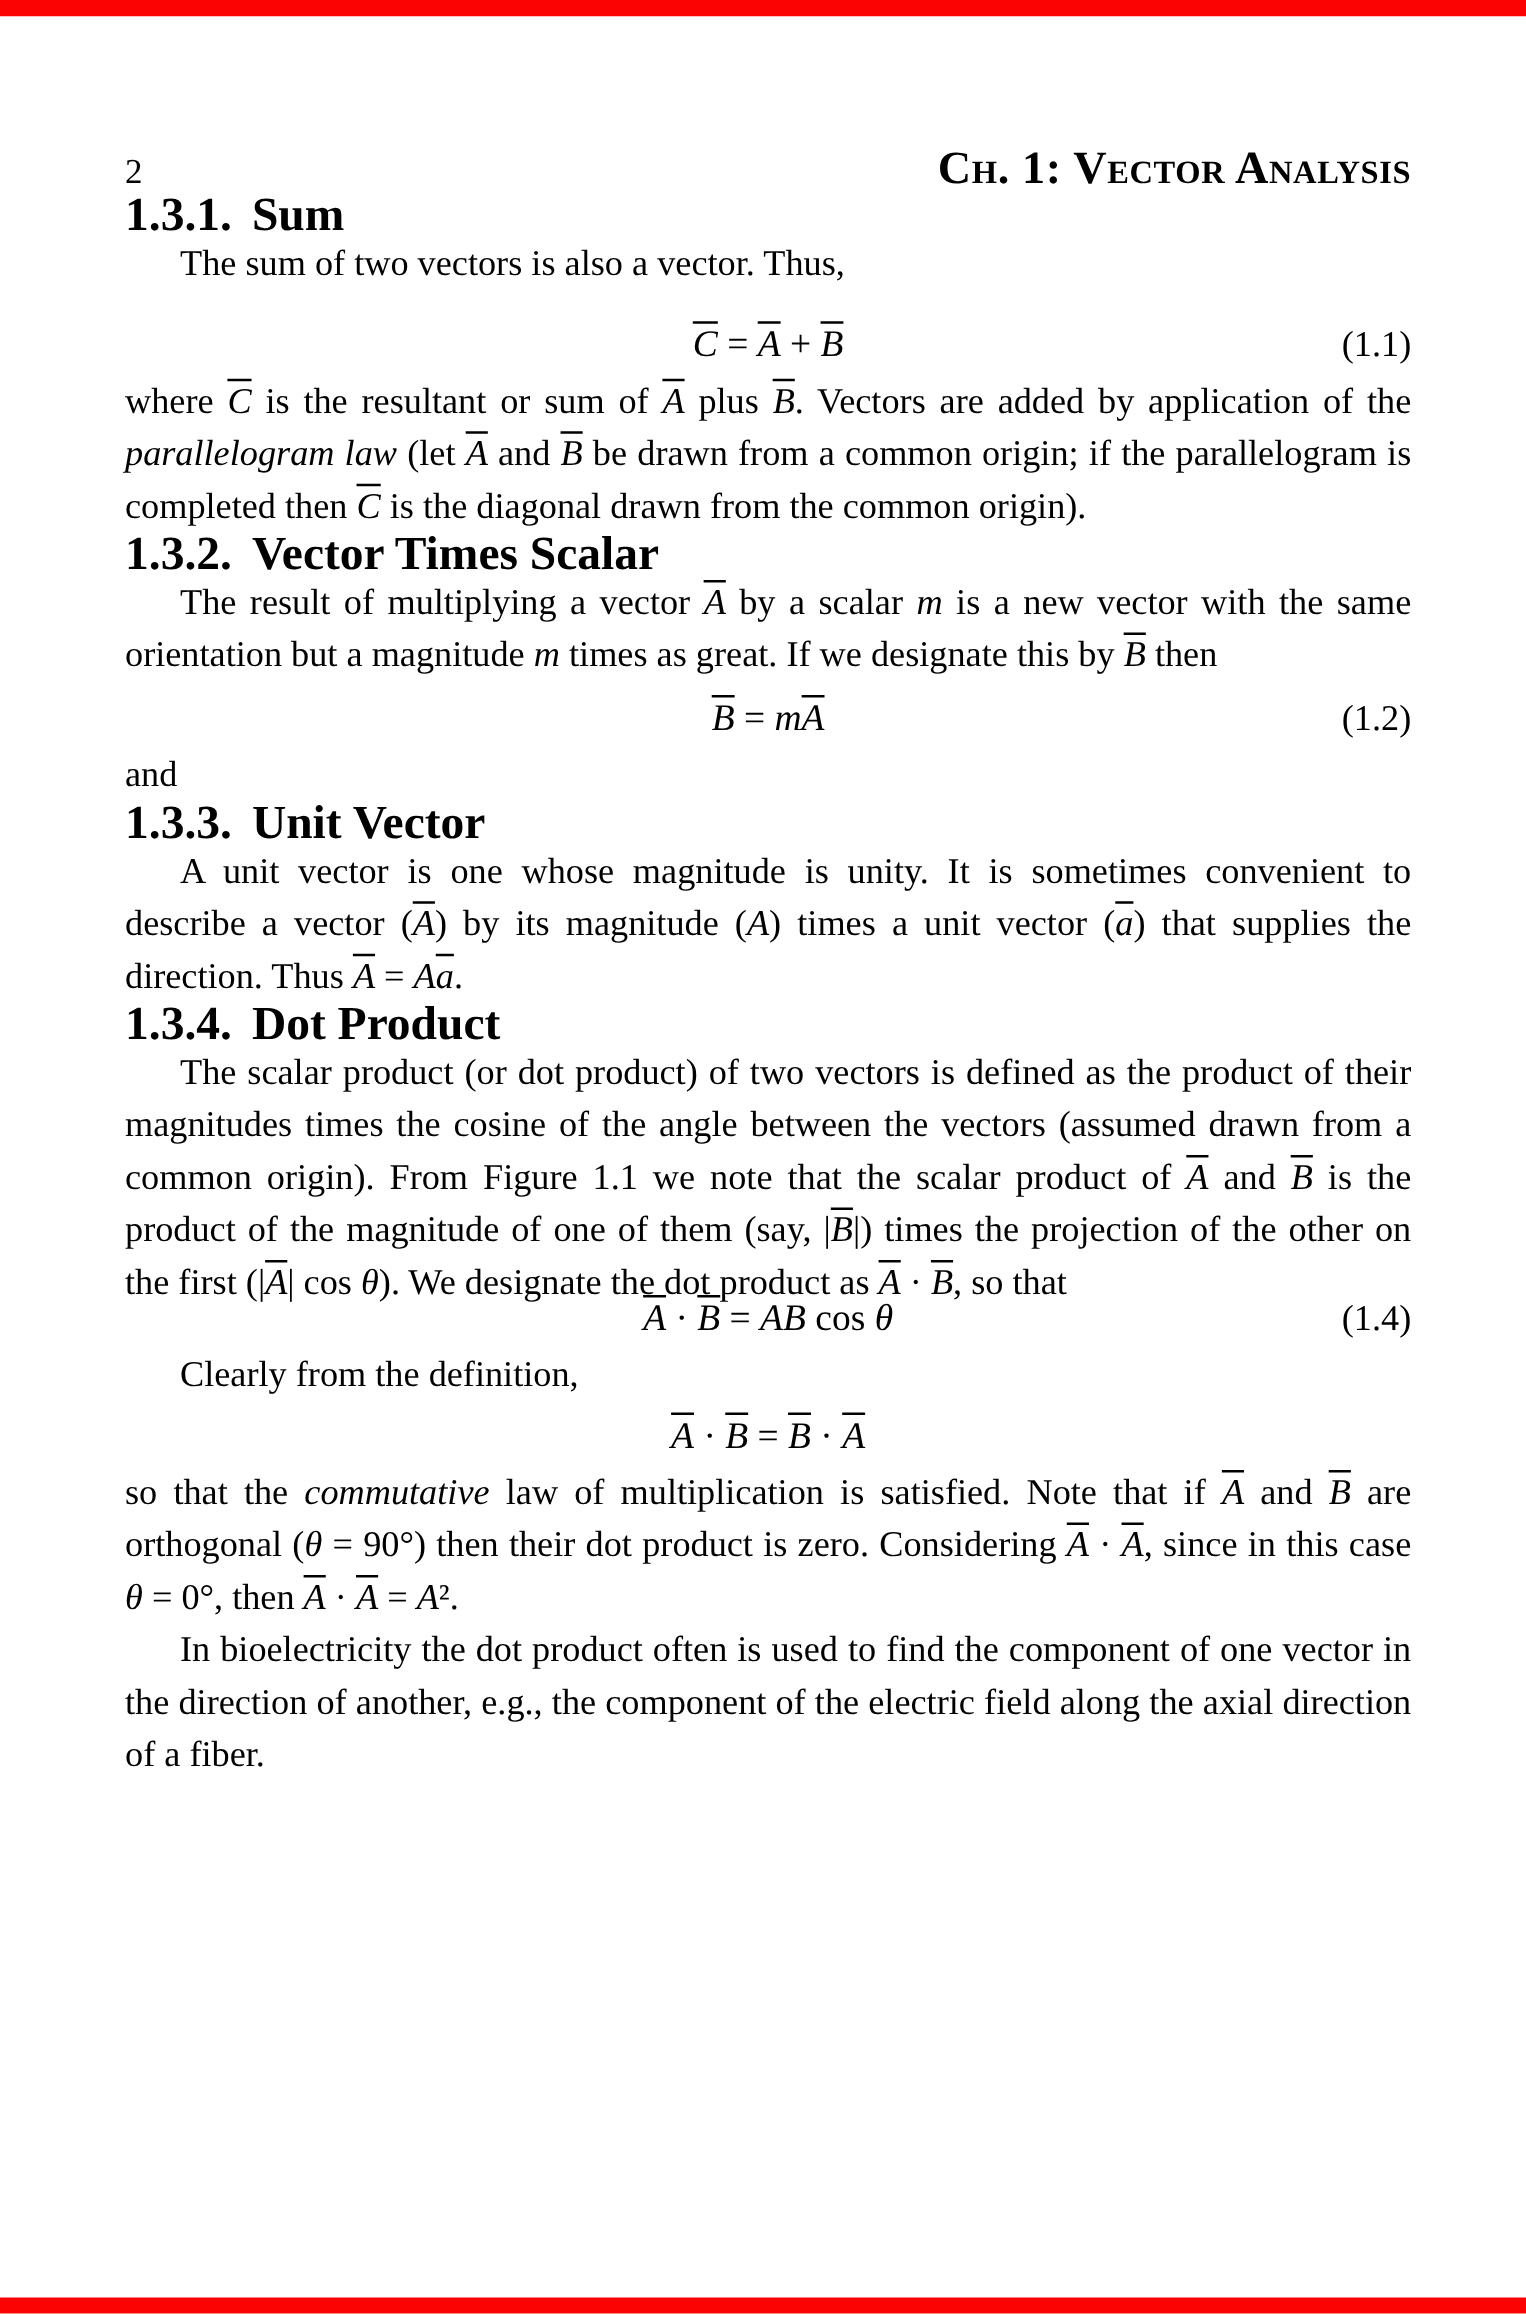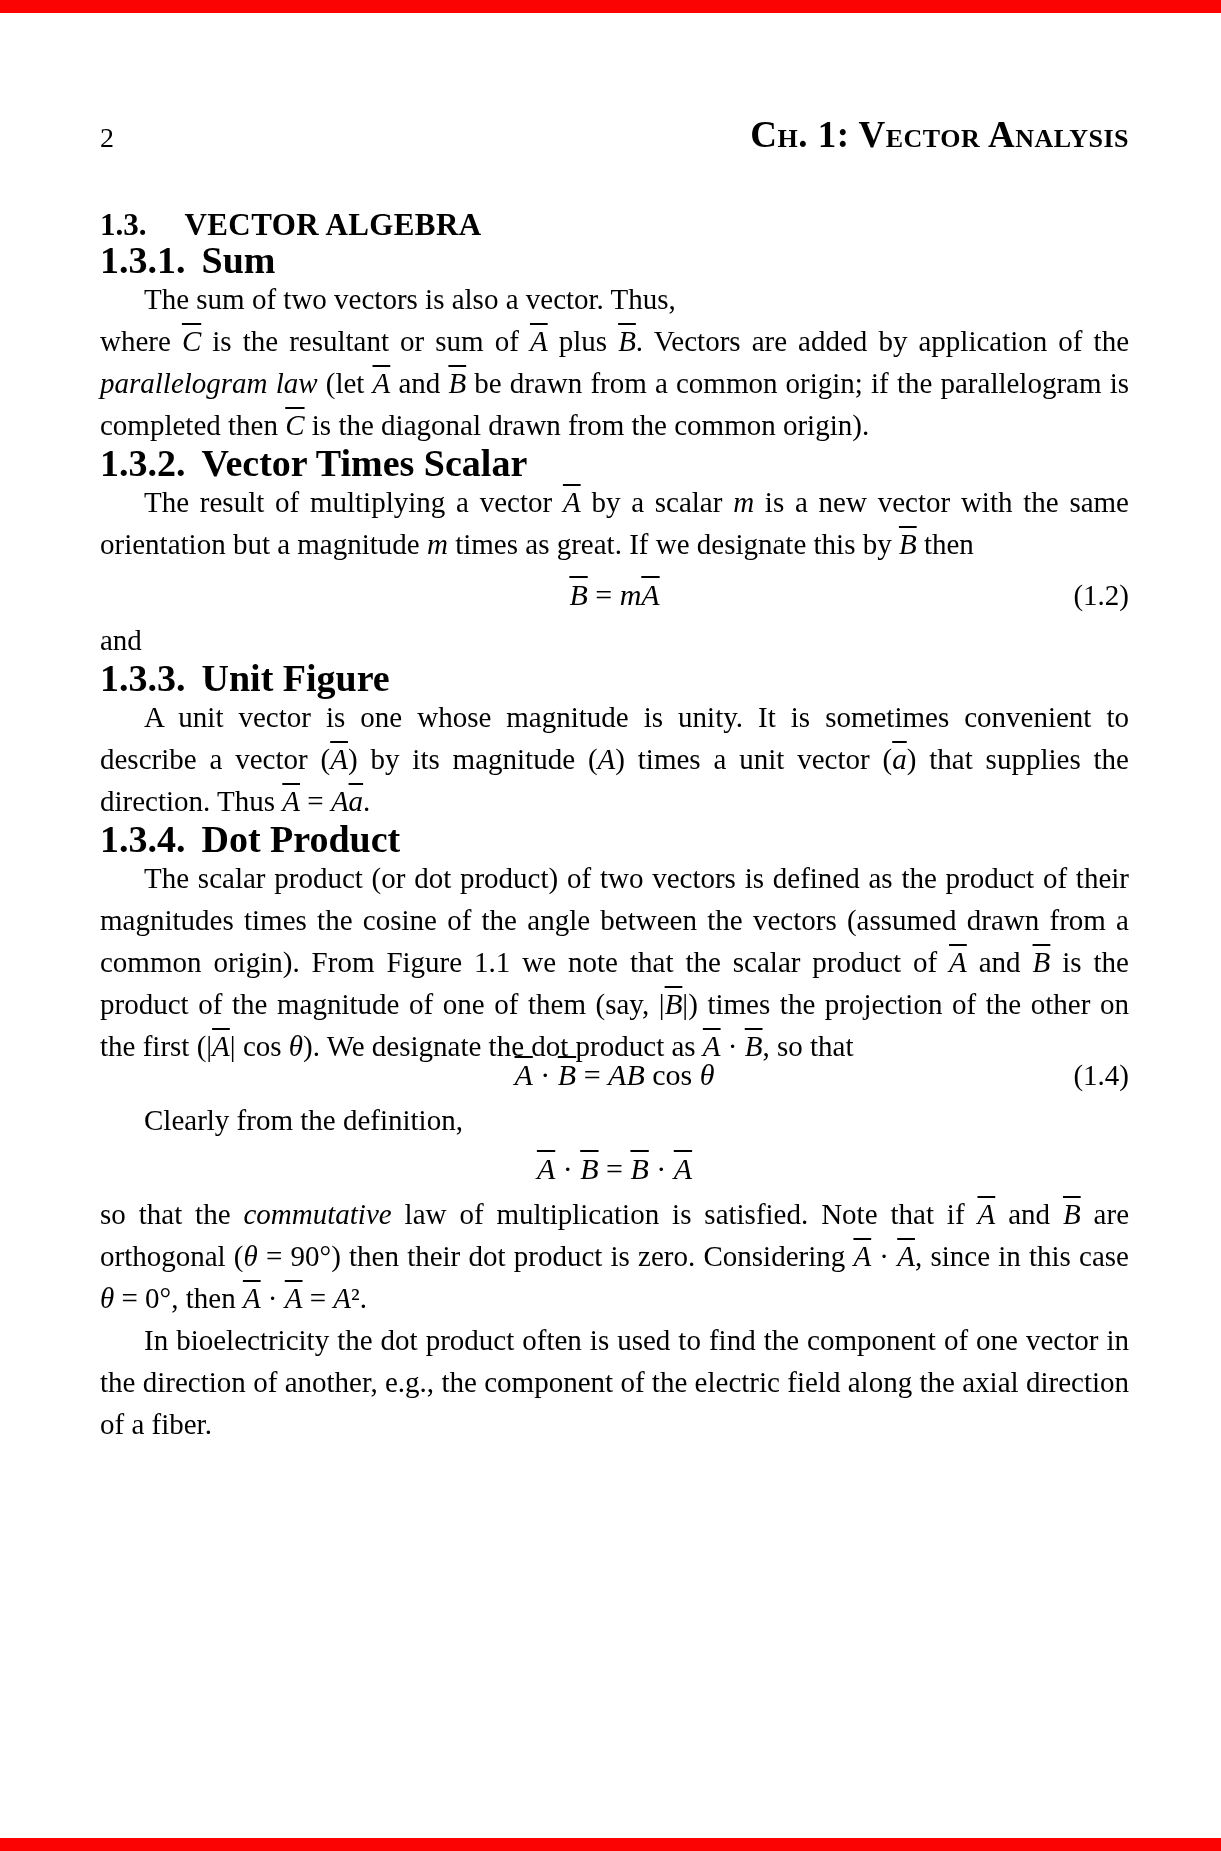--- a/index.html
+++ b/index.html
@@ -58,39 +58,39 @@
 <div class="page">
   <div class="edge-band top"></div>
 
   <div class="content">
 
     <div class="pagehead">
       <span class="pnum">2</span>
       <span class="chapter">Ch. 1: Vector Analysis</span>
     </div>
 
-    <h1 class="sec"><span class="num">1.3.</span><span>VECTOR ALGEBRA</span></h1>
 
     <h2 class="sub m-h2sum"><span class="num">1.3.1.</span><span>Sum</span></h2>
 
     <p class="body indent m-psum"><span class="seg-r">The sum of two vectors is also a vector. Thus,</span></p>
 
+    <div class="eq m-eq11"><span><span class="seg-v">C</span><span class="seg-r"> = </span><span class="seg-v">A</span><span class="seg-r"> + </span><span class="seg-v">B</span></span><span class="eqnum">(1.1)</span></div>
 
     <p class="body m-pwhere"><span class="seg-r">where </span><span class="seg-v">C</span><span class="seg-r"> is the resultant or sum of </span><span class="seg-v">A</span><span class="seg-r"> plus </span><span class="seg-v">B</span><span class="seg-r">. Vectors are added by application of the </span><span class="seg-i">parallelogram law</span><span class="seg-r"> (let </span><span class="seg-v">A</span><span class="seg-r"> and </span><span class="seg-v">B</span><span class="seg-r"> be drawn from a common origin; if the parallelogram is completed then </span><span class="seg-v">C</span><span class="seg-r"> is the diagonal drawn from the common origin).</span></p>
 
     <h2 class="sub m-h2vts"><span class="num">1.3.2.</span><span>Vector Times Scalar</span></h2>
 
     <p class="body indent m-pvts"><span class="seg-r">The result of multiplying a vector </span><span class="seg-v">A</span><span class="seg-r"> by a scalar </span><span class="seg-i">m</span><span class="seg-r"> is a new vector with the same orientation but a magnitude </span><span class="seg-i">m</span><span class="seg-r"> times as great. If we designate this by </span><span class="seg-v">B</span><span class="seg-r"> then</span></p>
 
     <div class="eq m-eq12"><span><span class="seg-v">B</span><span class="seg-r"> = </span><span class="seg-i">m</span><span class="seg-v">A</span></span><span class="eqnum">(1.2)</span></div>
 
     <p class="body m-and"><span class="seg-r">and</span></p>
 
 
-    <h2 class="sub m-h2unit"><span class="num">1.3.3.</span><span>Unit Figure</span></h2>
+    <h2 class="sub m-h2unit"><span class="num">1.3.3.</span><span>Unit Vector</span></h2>
 
     <p class="body indent m-punit"><span class="seg-r">A unit vector is one whose magnitude is unity. It is sometimes convenient to describe a vector (</span><span class="seg-v">A</span><span class="seg-r">) by its magnitude (</span><span class="seg-i">A</span><span class="seg-r">) times a unit vector (</span><span class="seg-v">a</span><span class="seg-r">) that supplies the direction. Thus </span><span class="seg-v">A</span><span class="seg-r"> = </span><span class="seg-i">A</span><span class="seg-v">a</span><span class="seg-r">.</span></p>
 
     <h2 class="sub m-h2dot"><span class="num">1.3.4.</span><span>Dot Product</span></h2>
 
     <p class="body indent m-pdot"><span class="seg-r">The scalar product (or dot product) of two vectors is defined as the product of their magnitudes times the cosine of the angle between the vectors (assumed drawn from a common origin). From Figure 1.1 we note that the scalar product of </span><span class="seg-v">A</span><span class="seg-r"> and </span><span class="seg-v">B</span><span class="seg-r"> is the product of the magnitude of one of them (say, |</span><span class="seg-v">B</span><span class="seg-r">|) times the projection of the other on the first (|</span><span class="seg-v">A</span><span class="seg-r">| cos </span><span class="seg-i">θ</span><span class="seg-r">). We designate the dot product as </span><span class="seg-v">A</span><span class="seg-r"> · </span><span class="seg-v">B</span><span class="seg-r">, so that</span></p>
 
     <div class="eq m-eq14"><span><span class="seg-v">A</span><span class="seg-r"> · </span><span class="seg-v">B</span><span class="seg-r"> = </span><span class="seg-i">AB</span><span class="seg-r"> cos </span><span class="seg-i">θ</span></span><span class="eqnum">(1.4)</span></div>
 
     <p class="body indent m-pclearly"><span class="seg-r">Clearly from the definition,</span></p>

